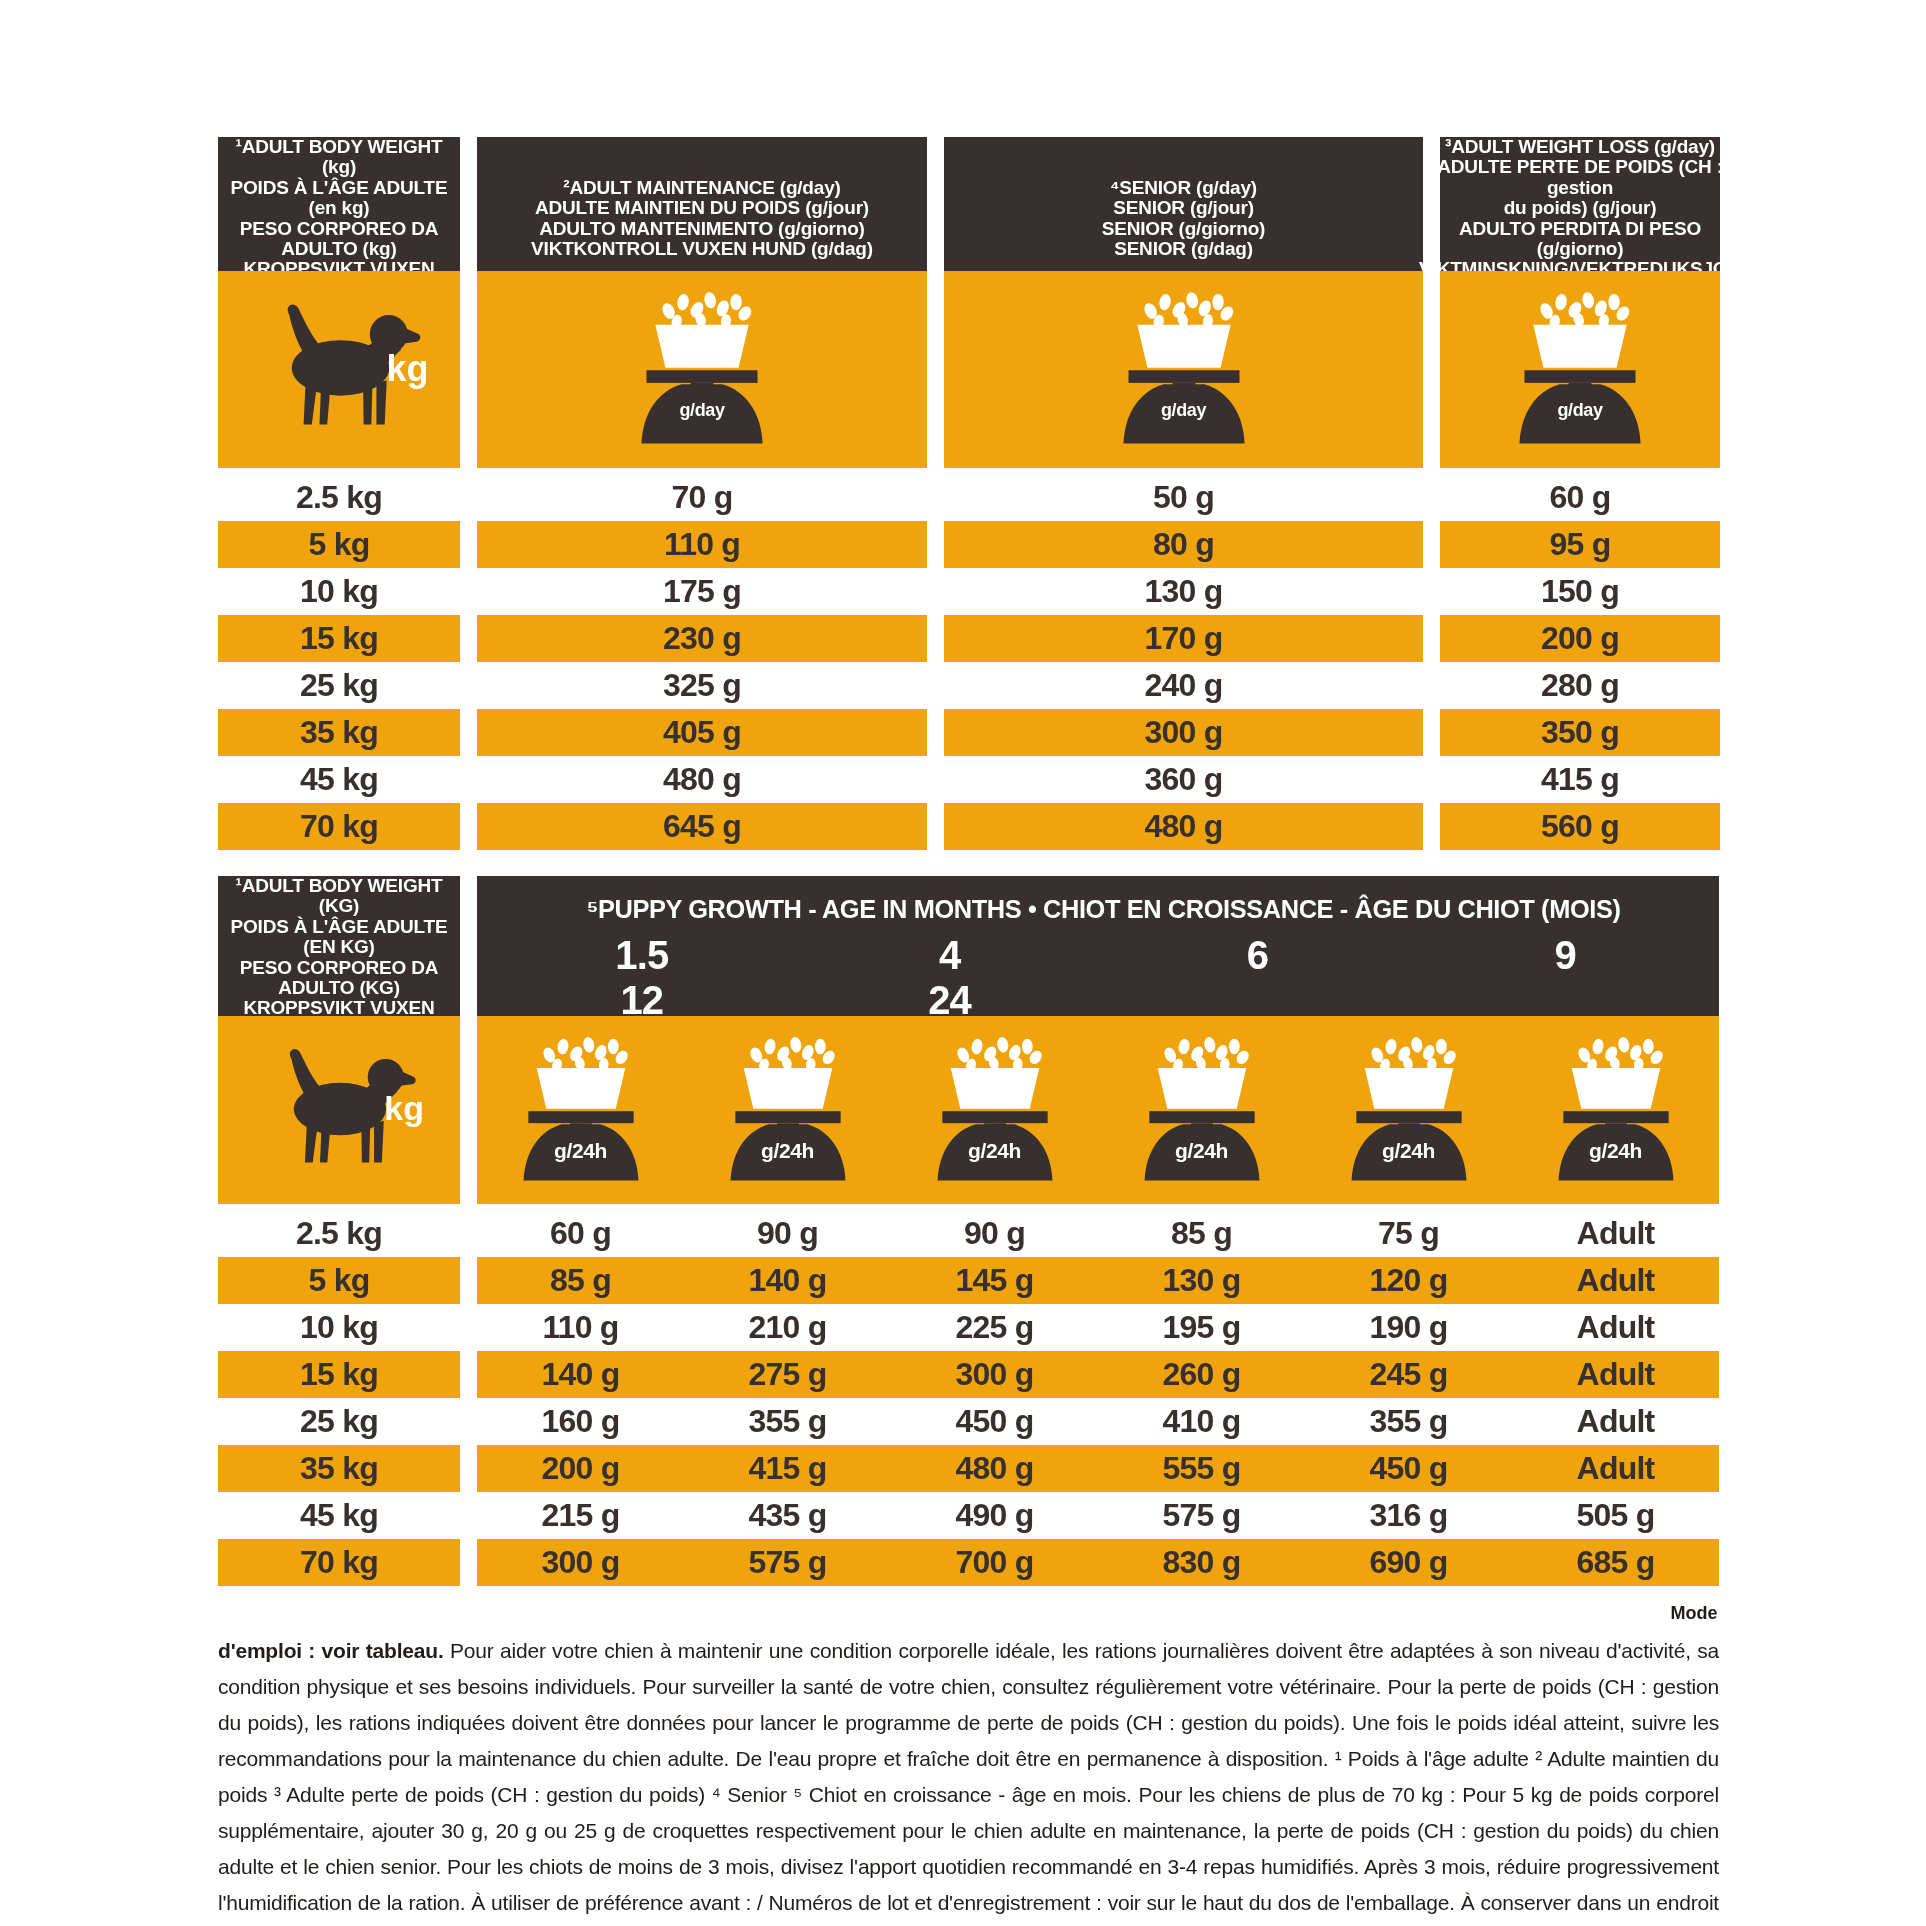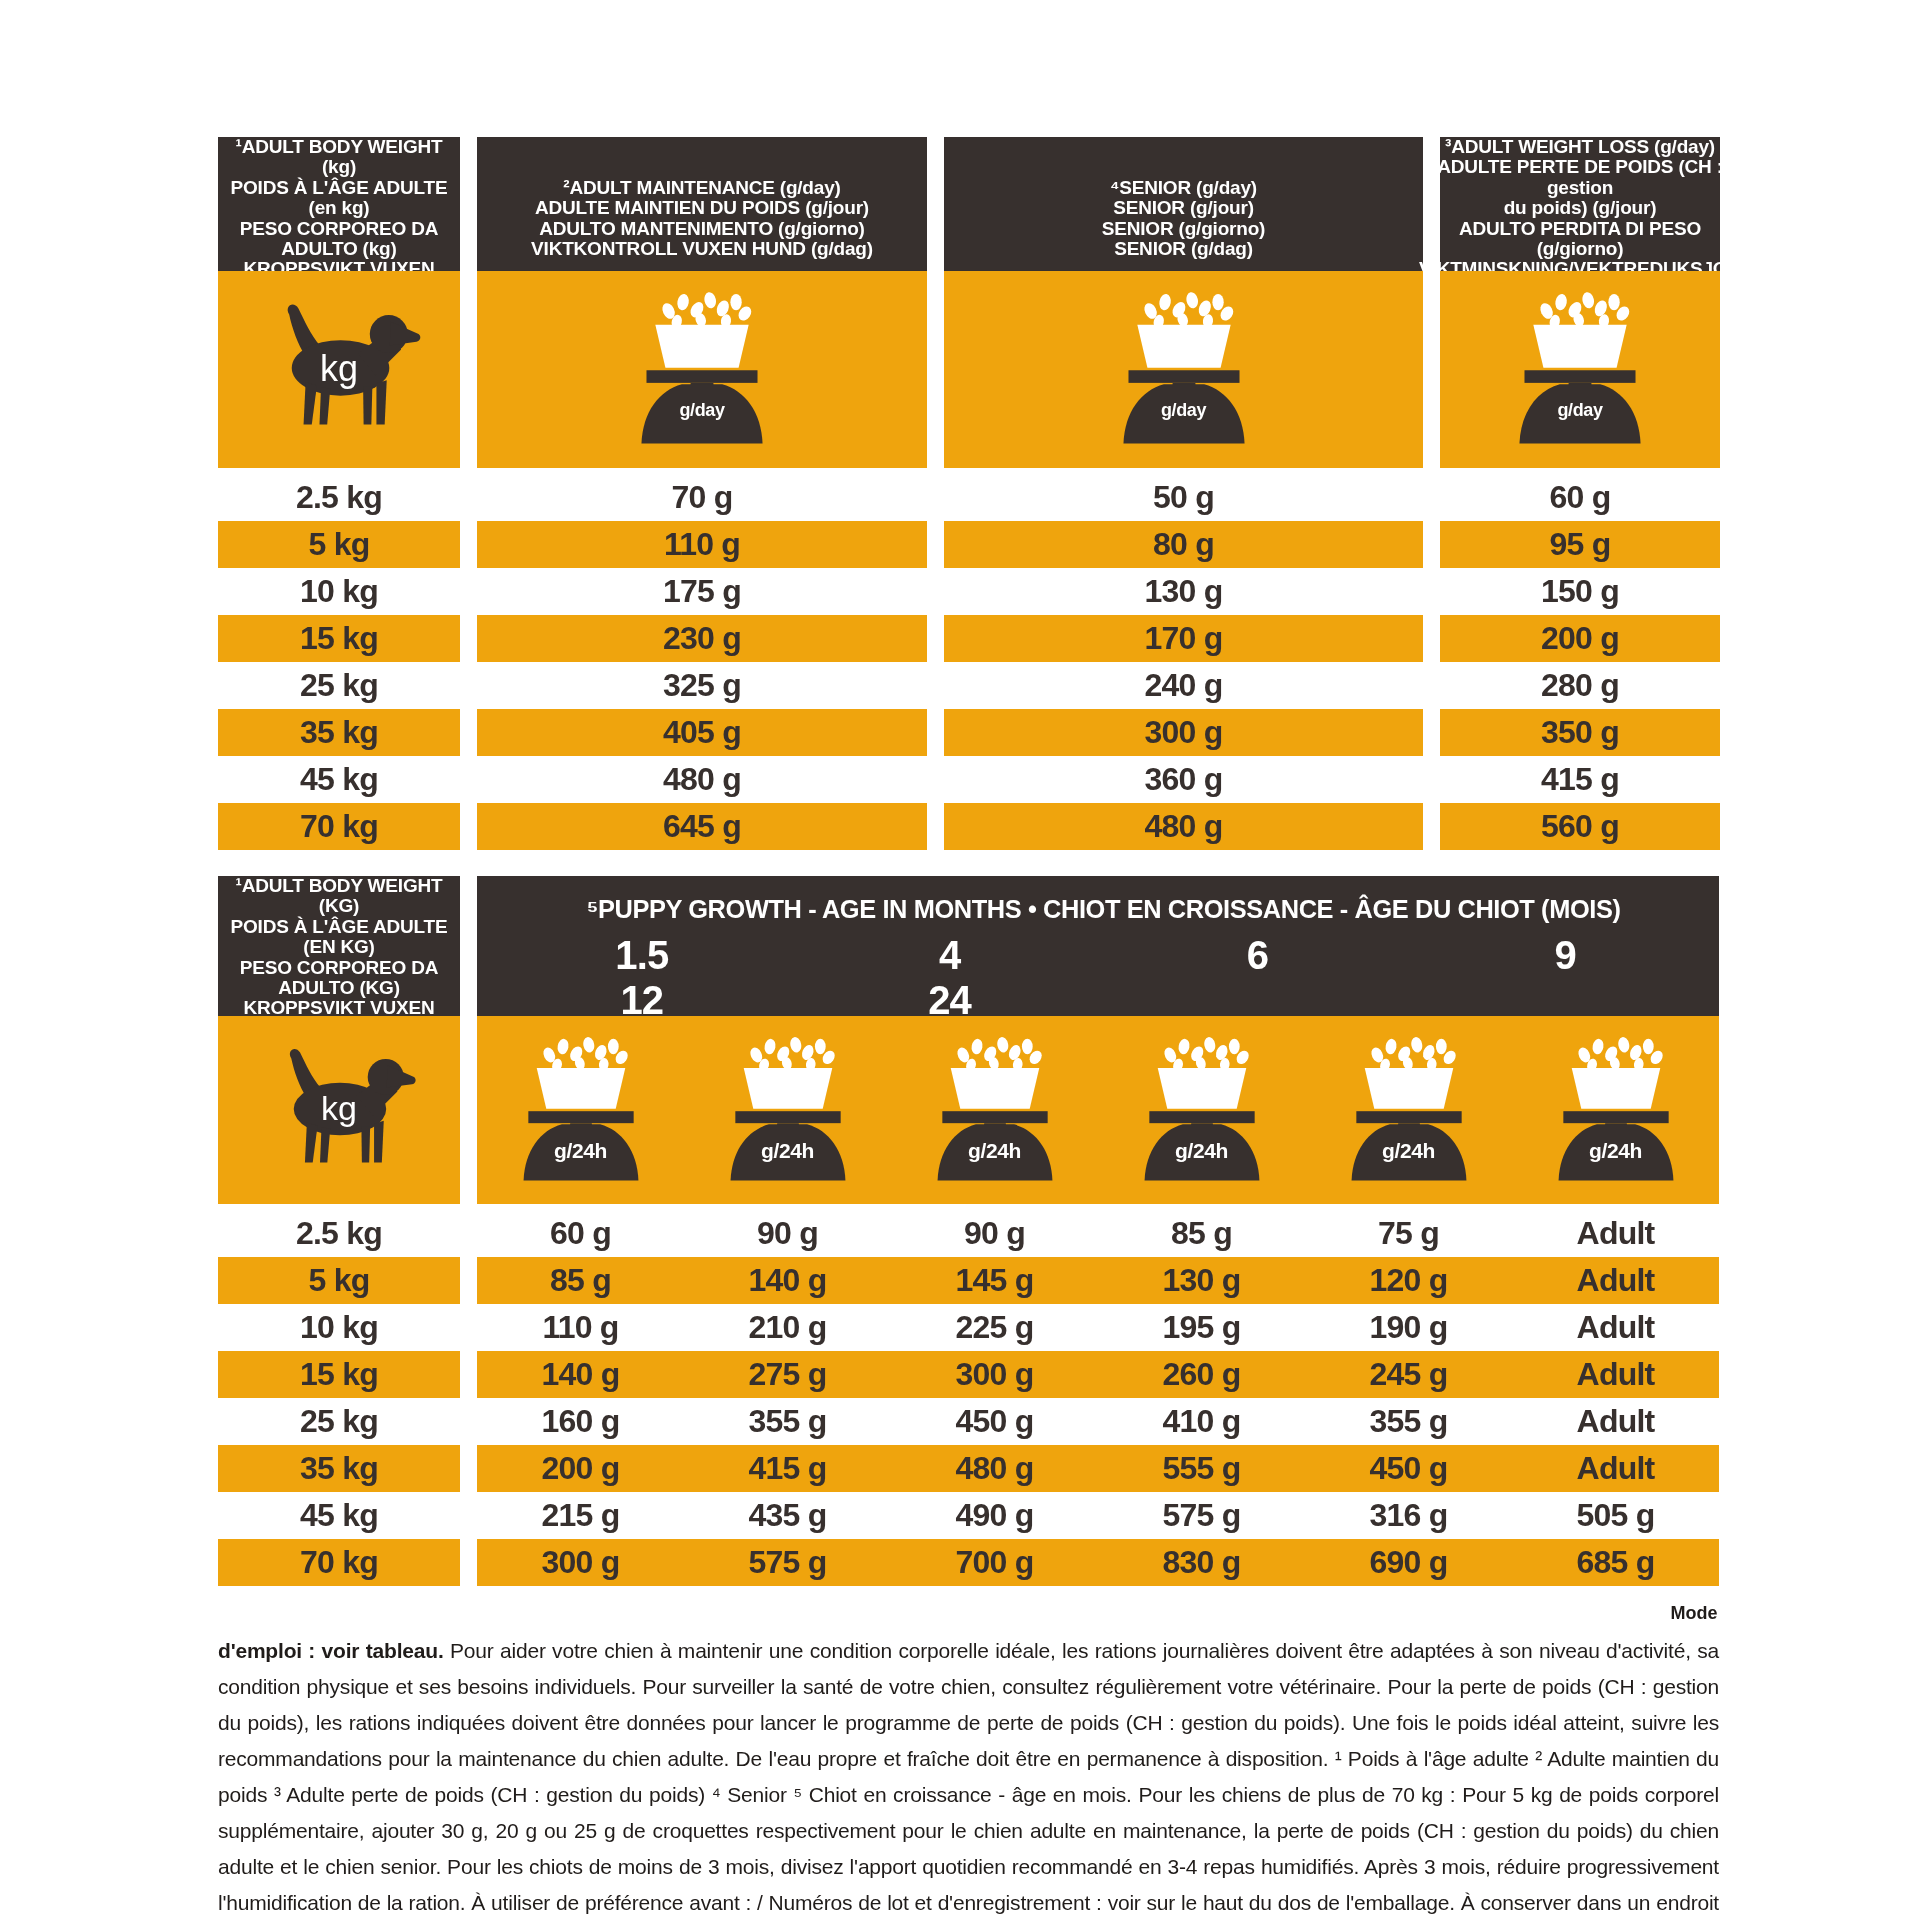--- a/index.html
+++ b/index.html
@@ -29,21 +29,21 @@
   
   .icon-row1{height:197px;margin-bottom:6.2px;}
   .icon-row2{height:188px;margin-bottom:6.2px;}
   .icon-cell{background:var(--orange);display:flex;align-items:center;justify-content:center;}
   .icons-6{background:var(--orange);display:grid;grid-template-columns:repeat(6,1fr);align-items:center;justify-items:center;}
   .icon-wrap{position:relative;}
   .wrap-dog{width:165px;height:154px;}
   .wrap-dog.small{width:156px;height:146px;}
   .wrap-scale{width:164px;height:154px;}
   .wrap-scale.small{width:156px;height:146px;}
-  .kg-label{position:absolute;top:36%;left:0;width:100%;text-align:center;color:#fff;font-weight:400;font-size:36px;}
+  .kg-label{position:absolute;top:36%;left:7px;width:100%;text-align:right;color:#fff;font-weight:700;font-size:36px;}
   .wrap-dog.small .kg-label{font-size:34px;}
   .scale-label{position:absolute;top:70%;left:0;width:100%;text-align:center;color:#fff;font-weight:700;font-size:18px;letter-spacing:-0.4px;}
   .wrap-scale.small .scale-label{font-size:21px;}
 
   
   .t1-row,.t2-row{height:47px;}
   .cell{display:flex;align-items:center;justify-content:center;font-weight:700;font-size:32px;letter-spacing:-0.8px;color:var(--dark);}
   .t1-row.orange .cell{background:var(--orange);}
   .t2-row .vals{display:grid;grid-template-columns:repeat(6,1fr);height:47px;}
   .t2-row.orange .cell,.t2-row.orange .vals{background:var(--orange);}

